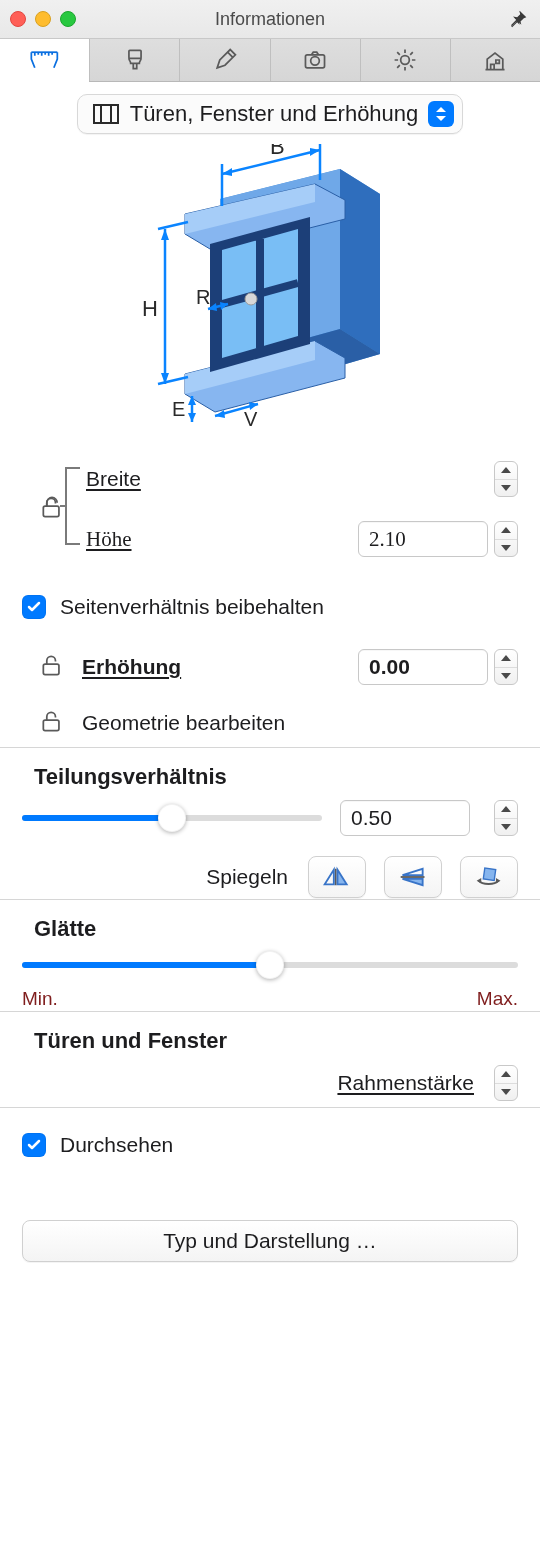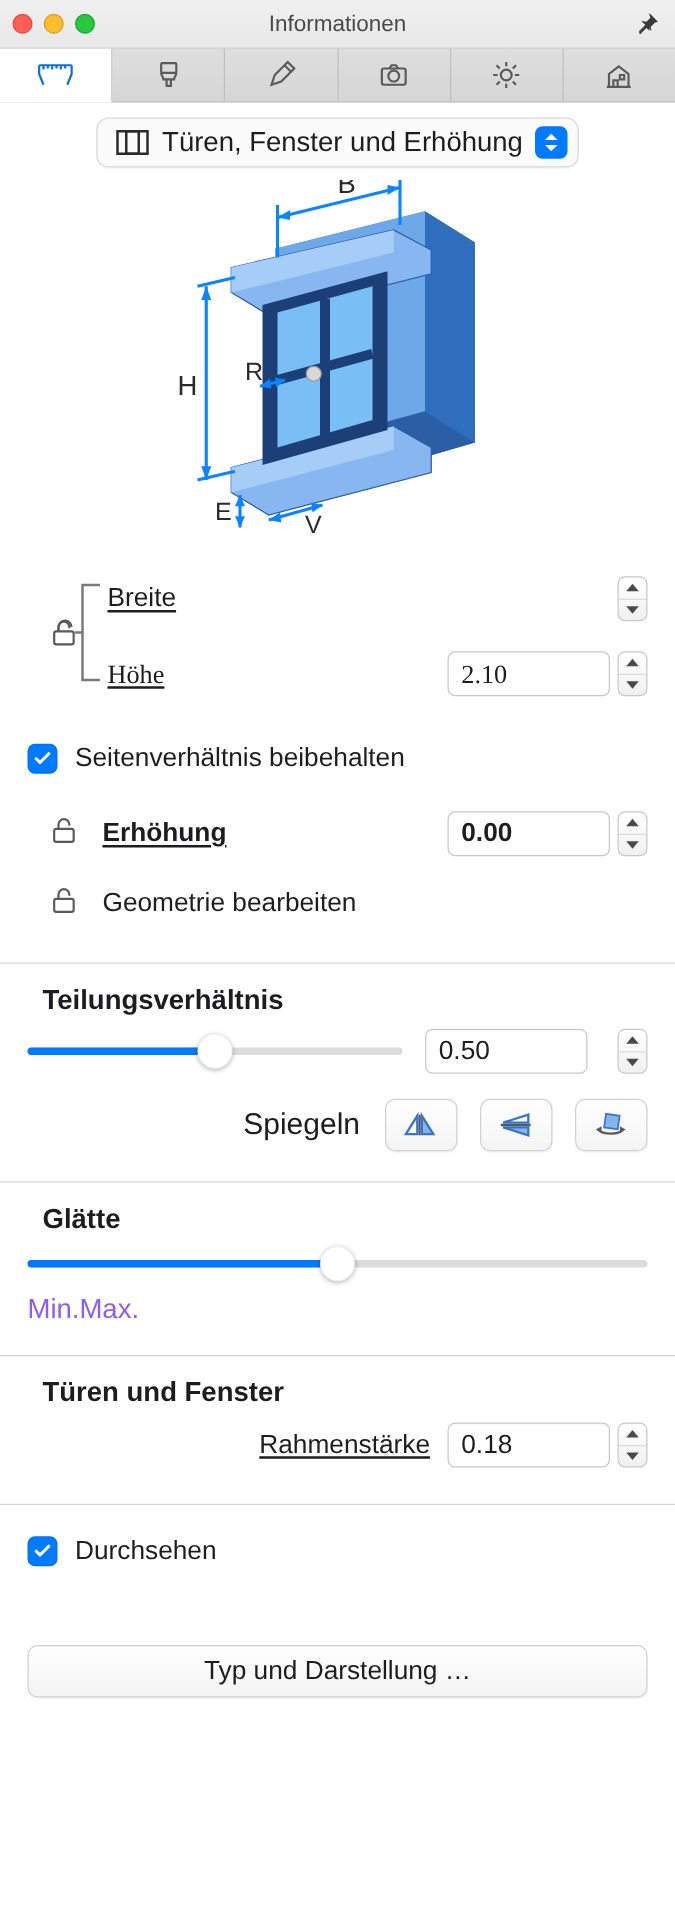--- a/index.html
+++ b/index.html
@@ -54,21 +54,21 @@
   }
   .tab:last-child{border-right:none;}
   .tab.selected{
     background:var(--panel);
   }
   .tab.selected::after{
     content:""; position:absolute; left:0; right:0; bottom:-1px; height:2px; background:var(--panel);
   }
   .tab svg{height:26px;}
   
-  .section{padding:10px 22px 24px;border-bottom:1px solid var(--divider);}
+  .section{padding:10px 22px 1px;border-bottom:1px solid var(--divider);}
   .section:last-child{border-bottom:none;}
   
   .pill-wrap{display:flex;justify-content:center;margin-top:12px;}
   .pill{
     display:flex;align-items:center;gap:10px;
     background:rgba(0,0,0,0.015);
     border:1px solid #d8d8d8;
     border-radius:10px;
     padding:6px 8px 6px 14px;
     font-size:22px;
@@ -133,40 +133,40 @@
   .fill{
     position:absolute;left:0;height:6px;border-radius:3px;background:var(--accent2);
   }
   .thumb{
     position:absolute;top:50%;transform:translate(-50%,-50%);
     width:28px;height:28px;border-radius:50%;background:white;
     box-shadow:0 1px 4px rgba(0,0,0,0.3),inset 0 0 0 1px rgba(0,0,0,0.05);
   }
   
   .mirror-row{display:flex;align-items:center;justify-content:flex-end;gap:18px;margin-top:20px;}
-  .mirror-label{font-size:24px;margin-right:2px;}
+  .mirror-label{font-size:21px;margin-right:2px;}
   .icon-btn{
     width:56px;height:40px;border:1px solid #d0d0d0;border-radius:8px;
     background:linear-gradient(#ffffff,#f4f4f4);
     display:flex;align-items:center;justify-content:center;
     box-shadow:0 1px 1px rgba(0,0,0,0.05);
   }
   .icon-btn svg{height:22px;}
   
   .big-btn{
     margin-top:12px;
     height:40px;border:1px solid #d0d0d0;border-radius:8px;
     background:linear-gradient(#ffffff,#f4f4f4);
     display:flex;align-items:center;justify-content:center;
     font-size:21px;
     box-shadow:0 1px 1px rgba(0,0,0,0.05);
   }
   
   .sec-h{font-size:22px;font-weight:600;margin:6px 12px 6px;}
-  .minmax{display:flex;font-size:22px;margin-top:8px;color:#8b5cf6;}
+  .minmax{display:flex;justify-content:space-between;font-size:19px;margin-top:8px;color:#7f1d1d;}
   .row-right-align{justify-content:flex-end;gap:0;}
   .row-right-align .label{flex:0 0 auto;margin-right:14px;}
 </style>
 </head>
 <body>
 
 <div class="titlebar">
   <div class="traffic">
     <div class="tl-dot tl-red"></div>
     <div class="tl-dot tl-yellow"></div>
@@ -453,21 +453,20 @@
   <div class="minmax">
     <span>Min.</span>
     <span>Max.</span>
   </div>
 </div>
 
 <div class="section">
   <div class="sec-h">Türen und Fenster</div>
   <div class="row row-right-align" style="margin-top:6px;">
     <div class="label"><span class="ul">Rahmenstärke</span></div>
-    <div class="num">0.18</div>
     <div class="stepper">
       <div class="step-btn up"></div>
       <div class="step-btn dn"></div>
     </div>
   </div>
 </div>
 
 <div class="section" style="border-bottom:none;">
   <div class="row" style="margin-top:4px;">
     <div class="chk">

